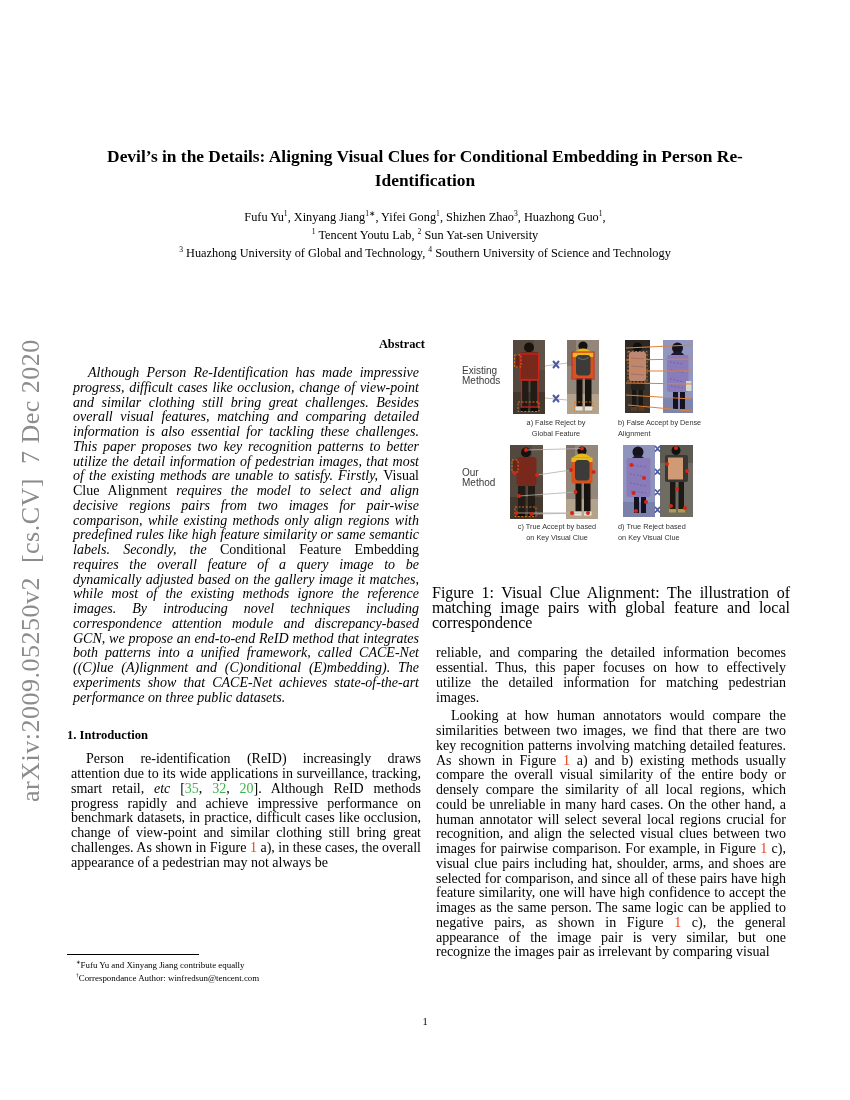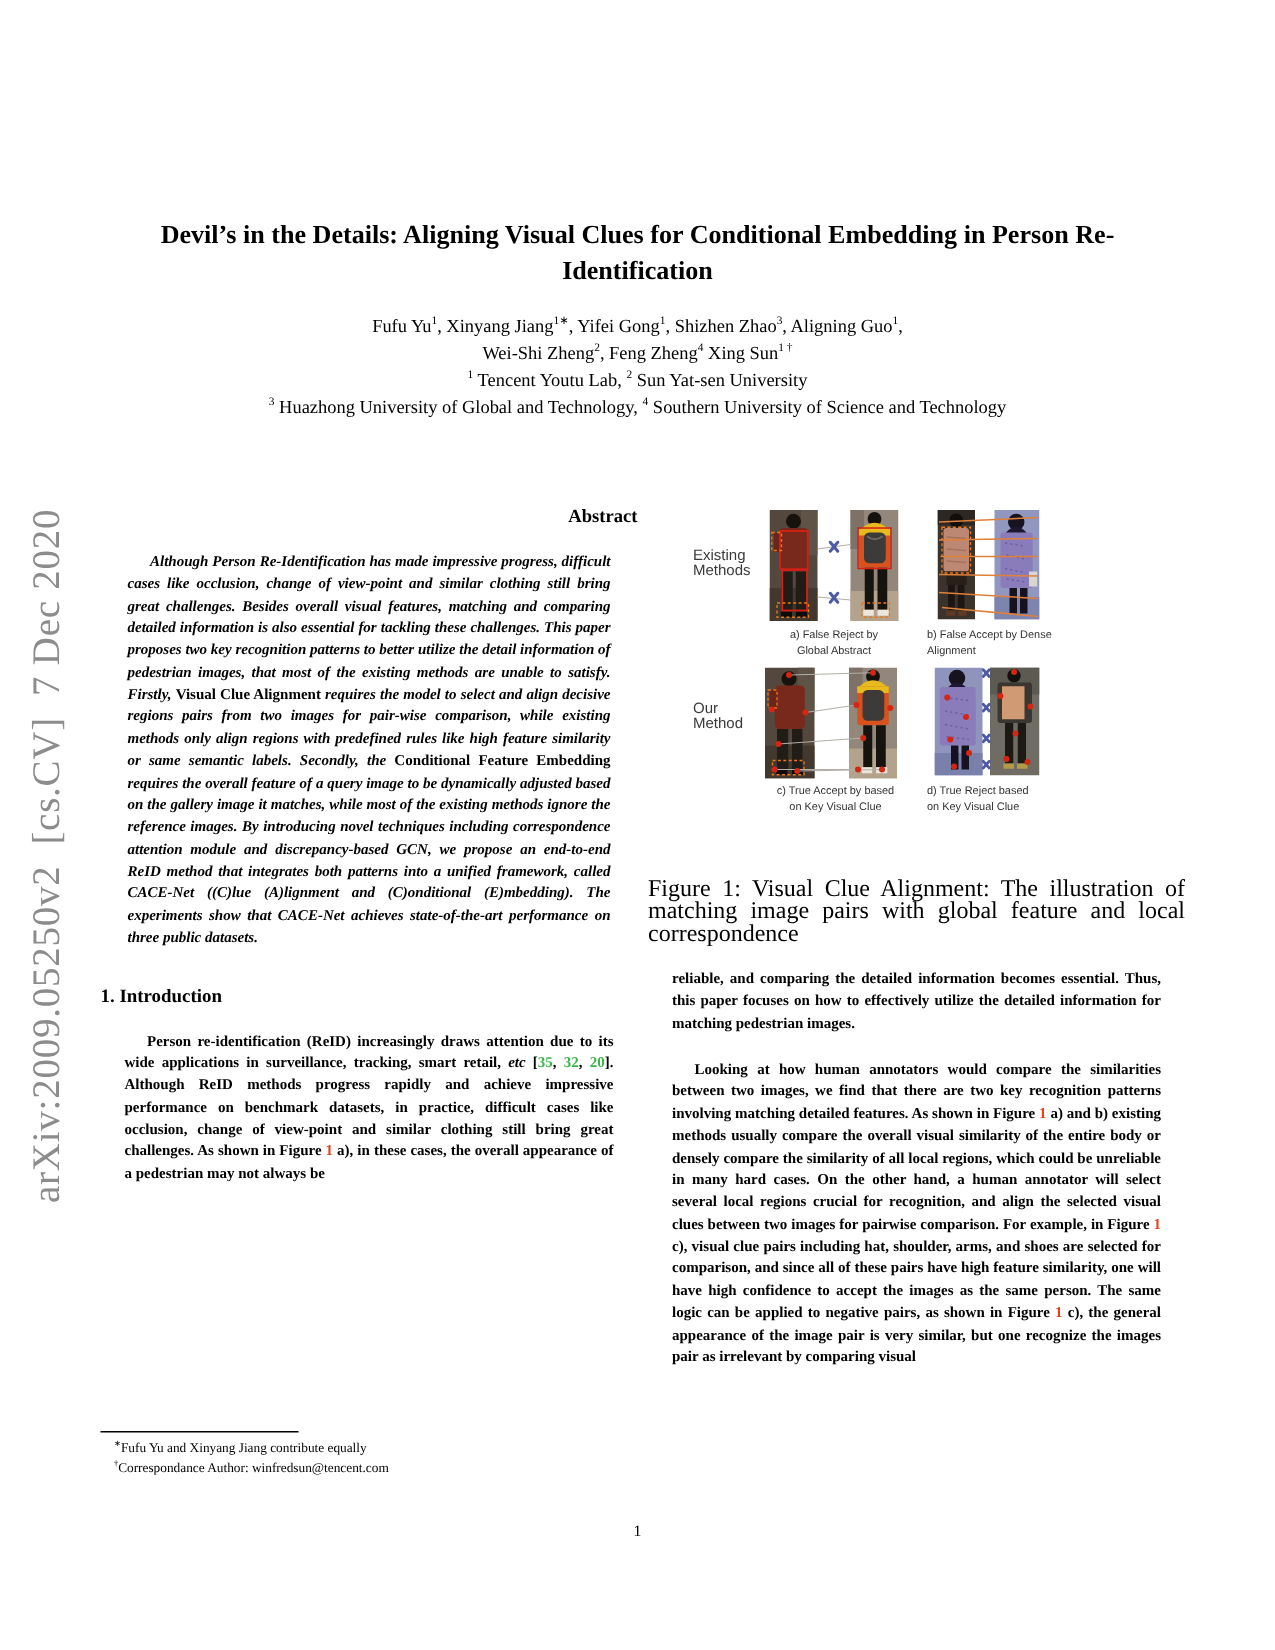--- a/index.html
+++ b/index.html
@@ -16,21 +16,21 @@
   }
   
   .header { position:absolute; left:55px; right:55px; top:141px; text-align:center; }
   .paper-title { font-size:17.4px; font-weight:bold; line-height:23.5px; margin:4px; }
   .authors { margin-top:16px; font-size:12.3px; line-height:18px; }
   .authors div { margin:0; }
   
   .col { position:absolute; width:358px; }
   .col-left  { left:67px;  top:337px; }
   .col-right { left:432px; top:332px; }
-  .body-text { font-size:10px; line-height:14.75px; text-align:justify; margin:16px;font-weight:bold; }
+  .body-text { font-size:14px; line-height:14.75px; text-align:justify; margin:4px; }
   .indent { text-indent:15px; }
   .abstract-heading { text-align:right; font-size:12.4px; font-weight:bold; margin:0 0 14px 0; }
   .section-heading { font-size:12.6px; font-weight:bold; margin:23px 0 9px 0; }
   .abstract-body { padding:0 2px; }
   
   .s-n {} .s-i { font-style:italic; }
   .s-g { color:#3bb54a; }
   .s-r { color:#e8401c; }
   .s-sup { vertical-align:super; font-size:62%; line-height:0; }
   
@@ -53,22 +53,21 @@
 </head>
 <body>
 
 <div class="page">
 
   <div class="arxiv-strip">arXiv:2009.05250v2  [cs.CV]  7 Dec 2020</div>
 
   <div class="header">
     <h1 class="paper-title">Devil’s in the Details: Aligning Visual Clues for Conditional Embedding in Person Re-Identification</h1>
     <div class="authors">
-      <div><span class="s-n">Fufu Yu</span><span class="s-sup">1</span><span class="s-n">, Xinyang Jiang</span><span class="s-sup">1∗</span><span class="s-n">, Yifei Gong</span><span class="s-sup">1</span><span class="s-n">, Shizhen Zhao</span><span class="s-sup">3</span><span class="s-n">, Aligning Guo</span><span class="s-sup">1</span><span class="s-n">,</span></div>
-      <div><span class="s-n">Wei-Shi Zheng</span><span class="s-sup">2</span><span class="s-n">, Feng Zheng</span><span class="s-sup">4</span><span class="s-n"> Xing Sun</span><span class="s-sup">1 †</span></div>
+      <div><span class="s-n">Fufu Yu</span><span class="s-sup">1</span><span class="s-n">, Xinyang Jiang</span><span class="s-sup">1∗</span><span class="s-n">, Yifei Gong</span><span class="s-sup">1</span><span class="s-n">, Shizhen Zhao</span><span class="s-sup">3</span><span class="s-n">, Huazhong Guo</span><span class="s-sup">1</span><span class="s-n">,</span></div>
       <div><span class="s-sup">1</span><span class="s-n"> Tencent Youtu Lab, </span><span class="s-sup">2</span><span class="s-n"> Sun Yat-sen University</span></div>
       <div><span class="s-sup">3</span><span class="s-n"> Huazhong University of Global and Technology, </span><span class="s-sup">4</span><span class="s-n"> Southern University of Science and Technology</span></div>
     </div>
   </div>
 
   <div class="col col-left">
     <div class="abstract-heading">Abstract</div>
     <p class="body-text indent abstract-body"><span class="s-i">Although Person Re-Identification has made impressive progress, difficult cases like occlusion, change of view-point and similar clothing still bring great challenges. Besides overall visual features, matching and comparing detailed information is also essential for tackling these challenges. This paper proposes two key recognition patterns to better utilize the detail information of pedestrian images, that most of the existing methods are unable to satisfy. Firstly, </span><span class="s-n">Visual Clue Alignment</span><span class="s-i"> requires the model to select and align decisive regions pairs from two images for pair-wise comparison, while existing methods only align regions with predefined rules like high feature similarity or same semantic labels. Secondly, the </span><span class="s-n">Conditional Feature Embedding</span><span class="s-i"> requires the overall feature of a query image to be dynamically adjusted based on the gallery image it matches, while most of the existing methods ignore the reference images. By introducing novel techniques including correspondence attention module and discrepancy-based GCN, we propose an end-to-end ReID method that integrates both patterns into a unified framework, called CACE-Net ((C)lue (A)lignment and (C)onditional (E)mbedding). The experiments show that CACE-Net achieves state-of-the-art performance on three public datasets.</span></p>
     <div class="section-heading">1. Introduction</div>
     <p class="body-text indent"><span class="s-n">Person re-identification (ReID) increasingly draws attention due to its wide applications in surveillance, tracking, smart retail, </span><span class="s-i">etc</span><span class="s-n"> [</span><span class="s-g">35</span><span class="s-n">, </span><span class="s-g">32</span><span class="s-n">, </span><span class="s-g">20</span><span class="s-n">]. Although ReID methods progress rapidly and achieve impressive performance on benchmark datasets, in practice, difficult cases like occlusion, change of view-point and similar clothing still bring great challenges. As shown in Figure </span><span class="s-r">1</span><span class="s-n"> a), in these cases, the overall appearance of a pedestrian may not always be</span></p>
@@ -167,21 +166,21 @@
           <line x1="1" y1="20" x2="67" y2="19"></line>
           <line x1="2" y1="31" x2="67" y2="31"></line>
           <line x1="1" y1="43" x2="67" y2="44"></line>
           <line x1="1" y1="55" x2="67" y2="59"></line>
           <line x1="3" y1="65" x2="67" y2="71"></line>
         </g>
       </svg>
 
       <div class="fig-cap" style="left:74px; top:86px; width:100px; text-align:center;">
         <div>a) False Reject by</div>
-        <div>Global Abstract</div>
+        <div>Global Feature</div>
       </div>
       <div class="fig-cap" style="left:186px; top:86px; width:86px;">
         <div>b) False Accept by Dense</div>
         <div>Alignment</div>
       </div>
 
       <svg class="panel" style="left:78px; top:113px;" width="88" height="74" viewBox="0 0 88 74">
         <g>
           <rect x="0" y="0" width="33" height="74" fill="#54483e"></rect>
           <rect x="0" y="52" width="33" height="22" fill="#43382e"></rect>

